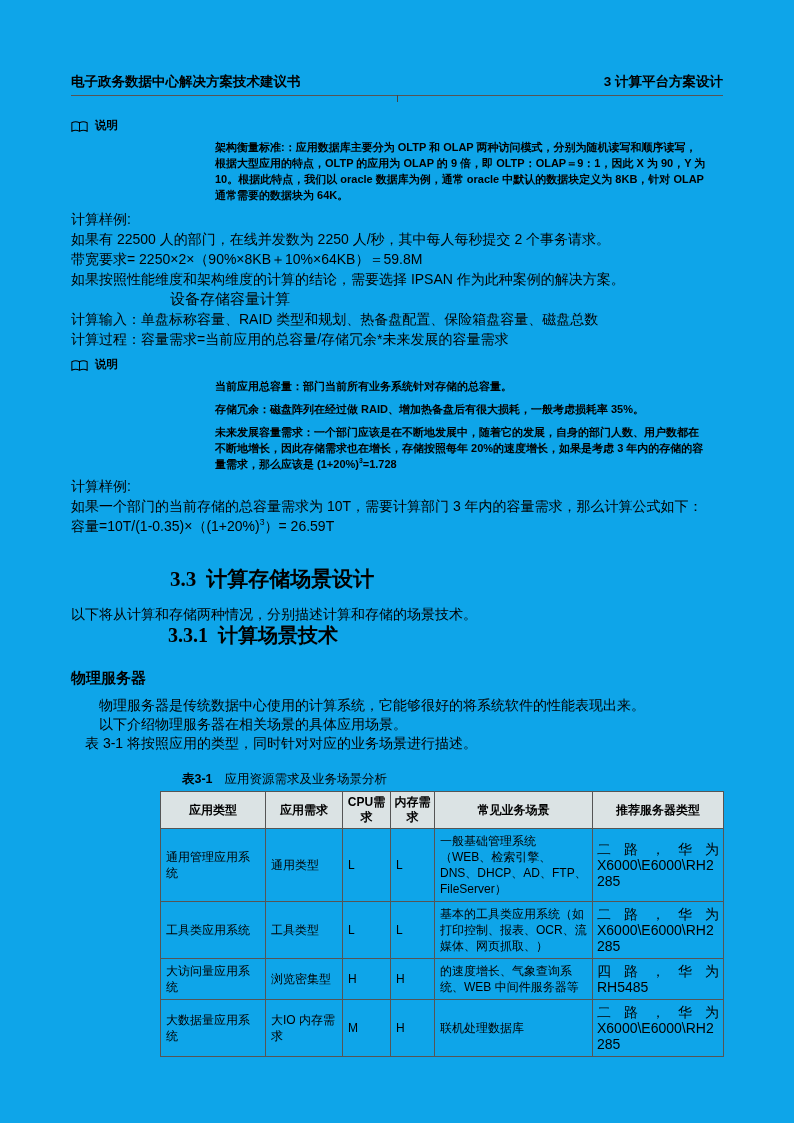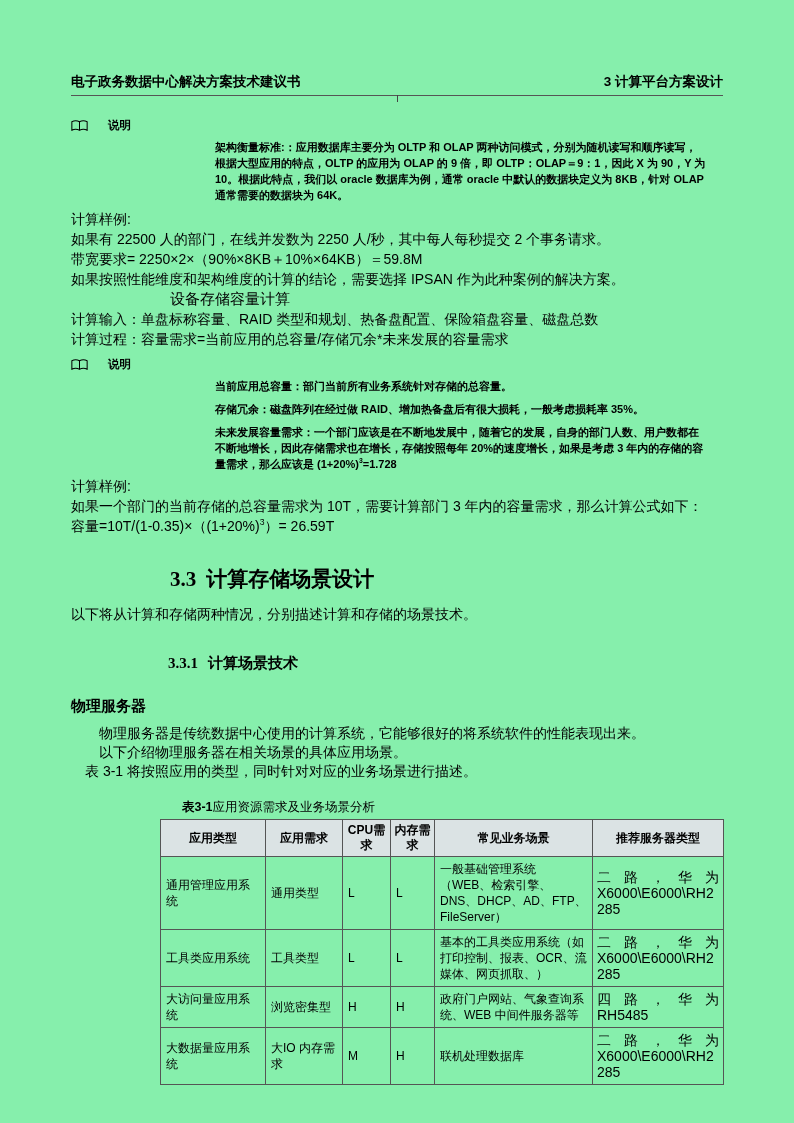--- a/index.html
+++ b/index.html
@@ -4,21 +4,21 @@
 <style>
   * { box-sizing: border-box; }
   html, body { margin: 0; padding: 0; background: #ffffff; }
   body { font-family: "Liberation Sans", "DejaVu Sans", sans-serif; color: #000; }
 
   .page {
     position: relative;
     width: 794px;
     height: 1123px;
     margin: 0 auto;
-    background: #86efac;
+    background: #0ea5e9;
     padding: 73px 71px 0 71px;
     overflow: hidden;
   }
 
   
   .doc-header {
     position: relative;
     display: flex;
     justify-content: space-between;
     align-items: flex-end;
@@ -35,22 +35,22 @@
     width: 1px;
     height: 7px;
     background: #444;
   }
 
   
   .note-block { margin-top: 22px; }
   .note-block.second { margin-top: 8px; }
   .note-label-row {
     display: flex;
-    align-items: center;
-    gap: 20px;
+    align-items: flex-end;
+    gap: 7px;
     font-size: 11.5px;
     font-weight: 700;
     line-height: 15px;
   }
   .book-icon { display: inline-flex; align-items: center; }
   .note-body {
     margin: 6px 0 0 144px;
     width: 492px;
     font-size: 11px;
     font-weight: 700;
@@ -76,42 +76,42 @@
   sup { font-size: 0.62em; vertical-align: super; line-height: 0; }
 
   
   .h2 {
     margin: 30px 0 12px 99px;
     font-size: 21px;
     font-weight: 700;
     line-height: 26px;
   }
   .h3 {
-    margin: 28px 0 22px 97px;
-    font-size: 15px;
+    margin: 0 0 22px 97px;
+    font-size: 20px;
     font-weight: 700;
     line-height: 22px;
   }
   .h4 {
     margin: 0 0 8px 0;
     font-size: 15px;
     font-weight: 700;
     line-height: 20px;
   }
   .hnum { font-family: "Liberation Serif", "DejaVu Serif", serif; margin-right: 10px; }
   .indent2 { text-indent: 2em; line-height: 19px; }
   .indent1 { text-indent: 1em; line-height: 19px; }
 
   
   .caption {
     margin: 18px 0 0 111px;
     font-size: 12.5px;
     line-height: 16px;
   }
-  .cap-label { font-weight: 700; margin-right: 0; }
+  .cap-label { font-weight: 700; margin-right: 12px; }
 
   .app-table {
     margin: 4px 0 0 89px;
     width: 563px;
     border-collapse: collapse;
     table-layout: fixed;
     font-size: 12px;
   }
   .app-table th, .app-table td {
     border: 1px solid var(--border-color, #555);
@@ -236,21 +236,21 @@
         <td>L</td>
         <td>L</td>
         <td>基本的工具类应用系统（如打印控制、报表、OCR、流媒体、网页抓取、）</td>
         <td class="rec">二路，华为 X6000\E6000\RH2285</td>
       </tr>
       <tr>
         <td>大访问量应用系统</td>
         <td>浏览密集型</td>
         <td>H</td>
         <td>H</td>
-        <td>政府门户网站、气象查询系统、WEB 中间件服务器等</td>
+        <td>的速度增长、气象查询系统、WEB 中间件服务器等</td>
         <td class="rec">四路，华为 RH5485</td>
       </tr>
       <tr>
         <td>大数据量应用系统</td>
         <td>大IO 内存需求</td>
         <td>M</td>
         <td>H</td>
         <td>联机处理数据库</td>
         <td class="rec">二路，华为 X6000\E6000\RH2285</td>
       </tr>

